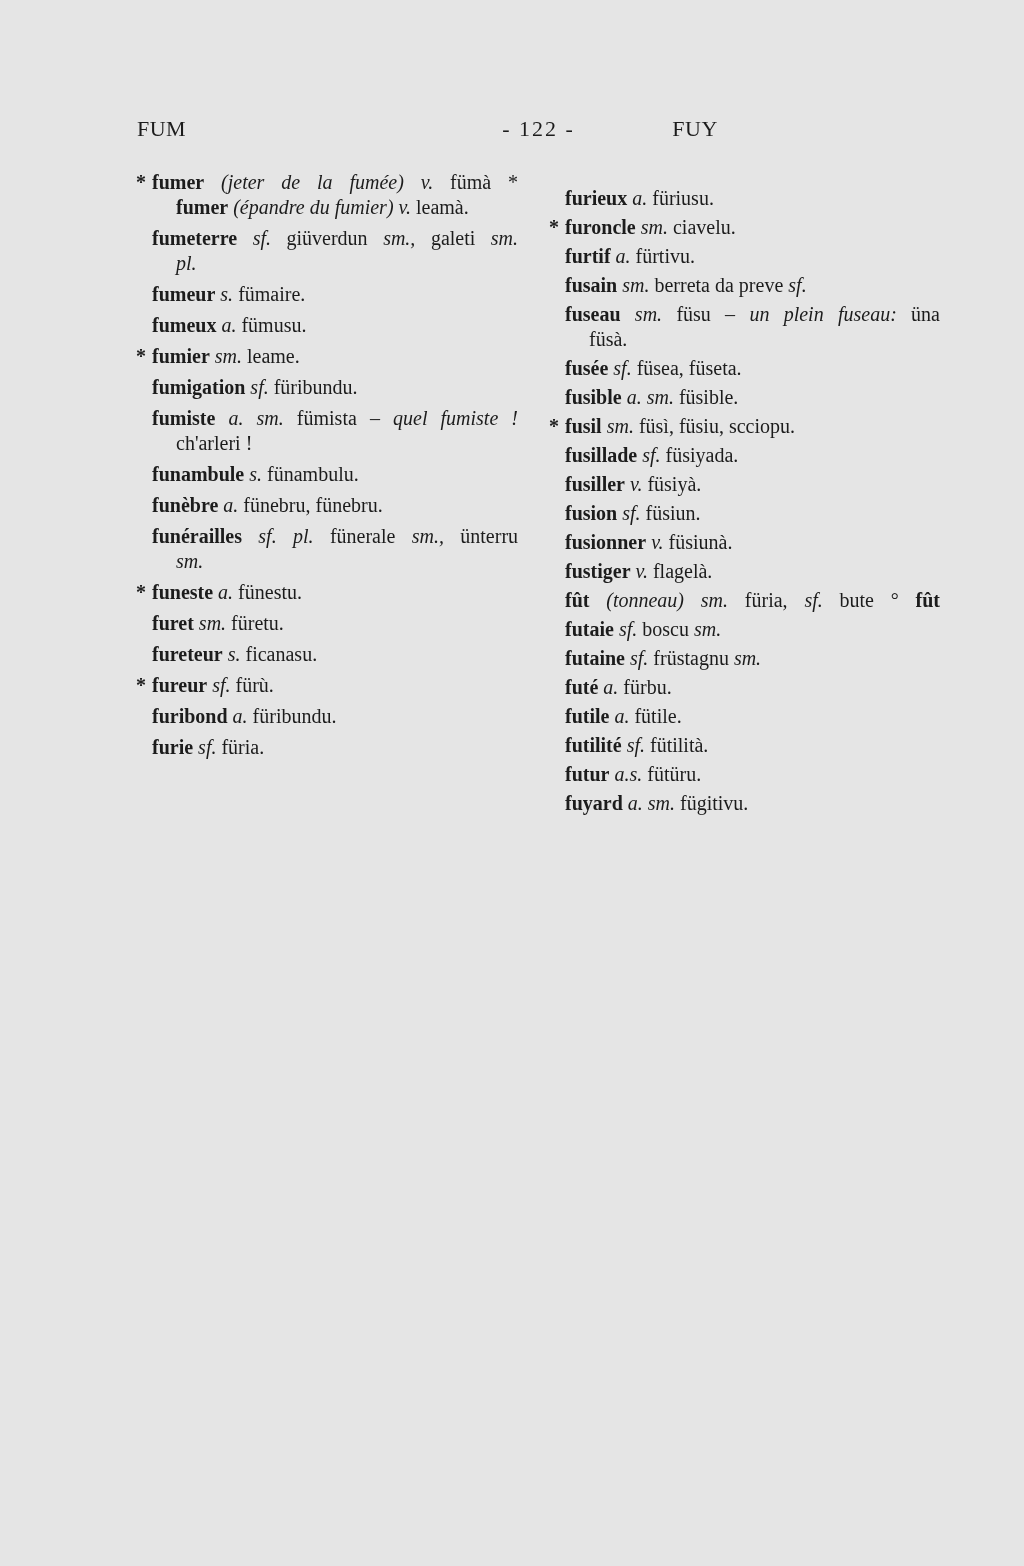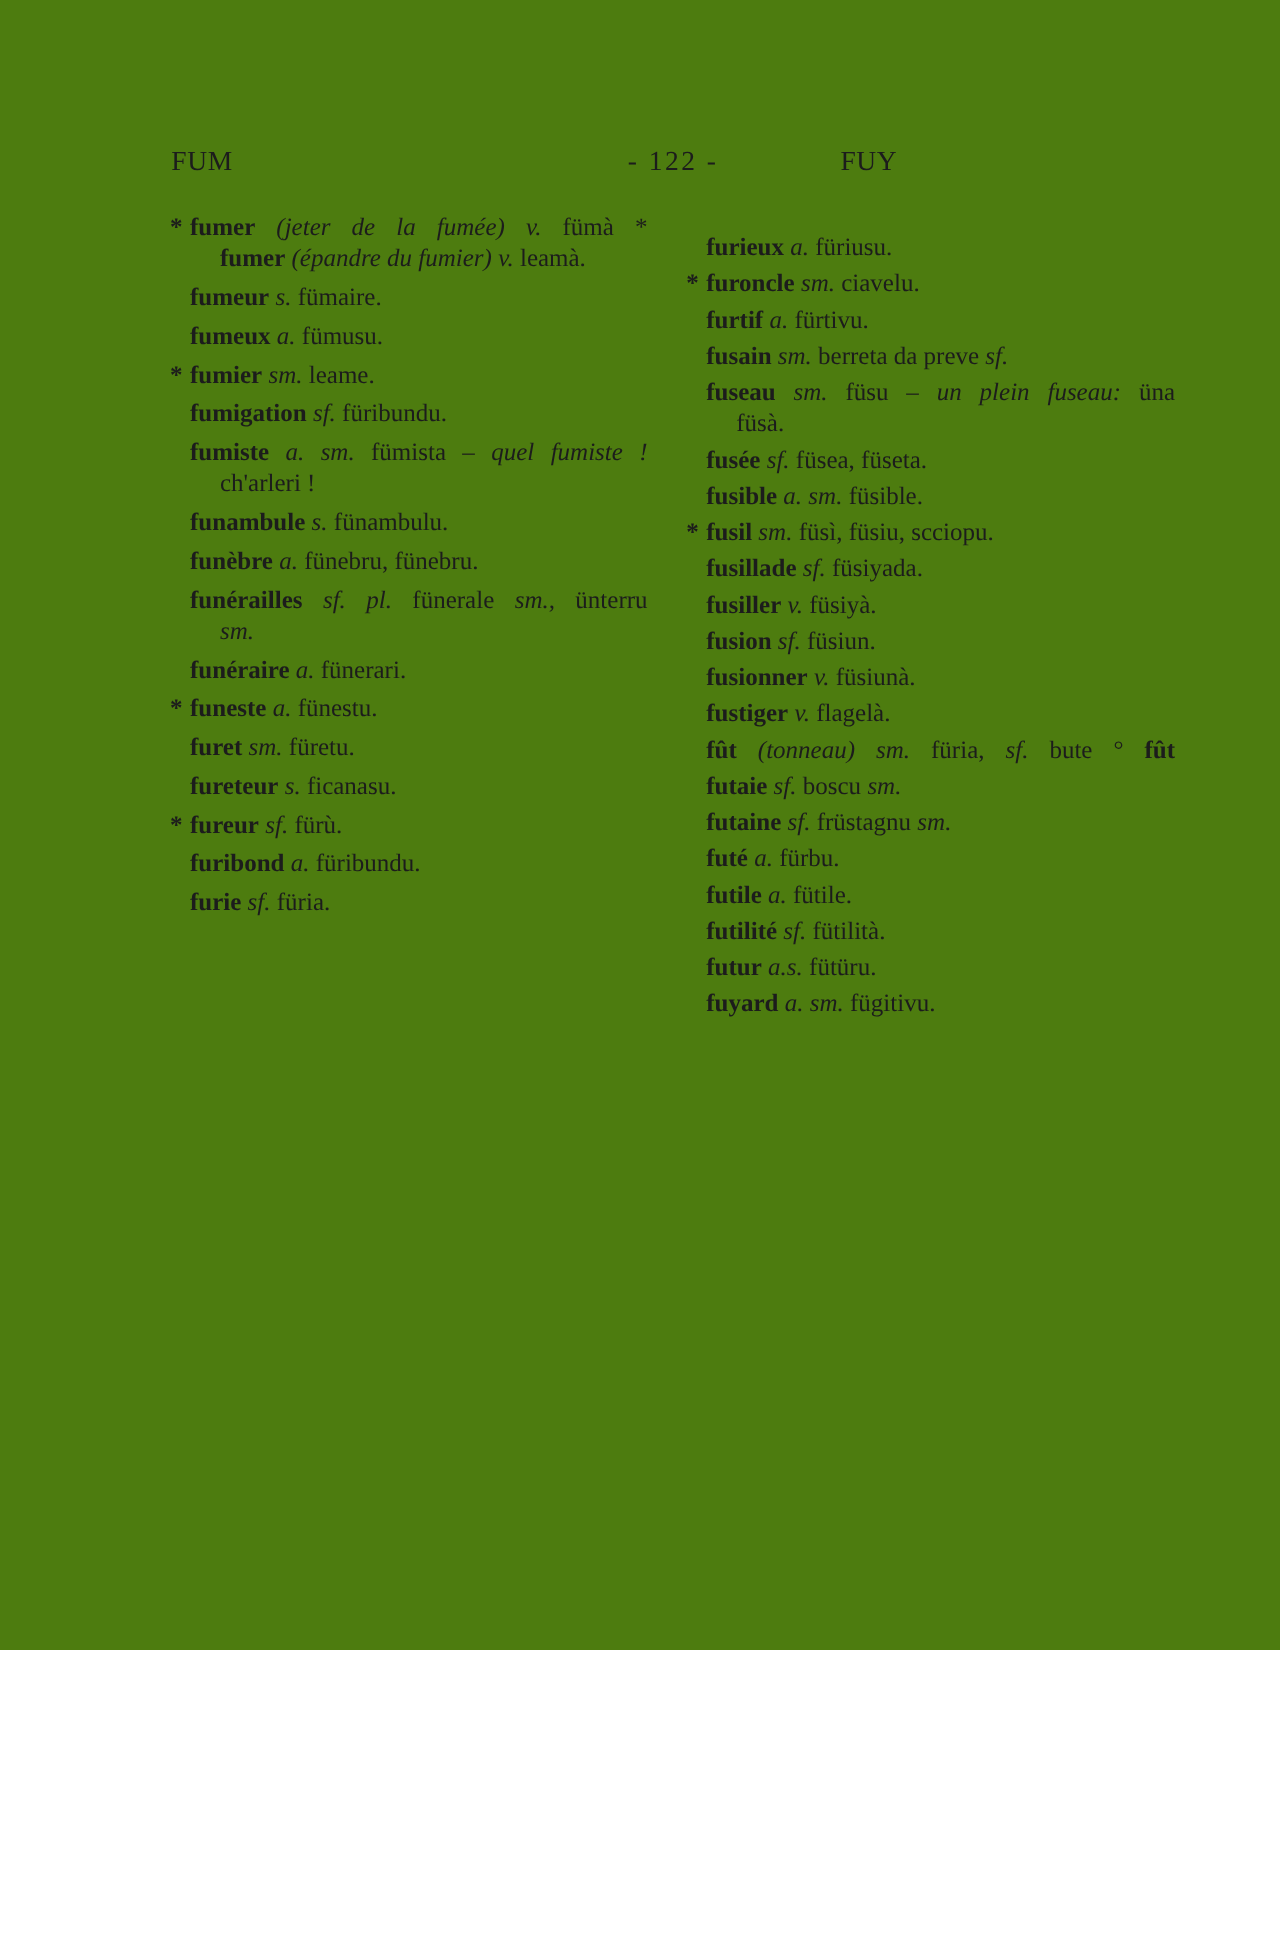--- a/index.html
+++ b/index.html
@@ -5,22 +5,22 @@
   html, body { margin: 0; padding: 0; }
   body {
     width: 1024px; height: 1566px;
     background: #ffffff;
     font-family: "Liberation Serif", "DejaVu Serif", serif;
     color: #1c1c1c;
     -webkit-font-smoothing: antialiased;
   }
   .page {
     position: relative;
-    width: 1024px; height: 1320px;
-    background: #4d7c0f;
+    width: 1024px; height: 1566px;
+    background: #e5e5e5;
     overflow: hidden;
   }
   .content {
     position: absolute;
     left: 137px; top: 116px;
     width: 803px;
   }
   .header {
     display: flex;
     align-items: baseline;
@@ -68,20 +68,24 @@
       <span class="h-right">FUY</span>
     </div>
     <div class="columns">
       <div class="col col-left">
           <div class="entry">
             <span class="star">*</span>
             <div class="line just"><span class="seg-bold">fumer</span> <span class="seg-italic">(jeter de la fumée)</span> <span class="seg-italic">v.</span> <span class="seg-roman">fümà *</span></div>
             <div class="line cont"><span class="seg-bold">fumer</span> <span class="seg-italic">(épandre du fumier)</span> <span class="seg-italic">v.</span> <span class="seg-roman">leamà.</span></div>
           </div>
           <div class="entry">
+            <div class="line just"><span class="seg-bold">fumeterre</span> <span class="seg-italic">sf.</span> <span class="seg-roman">giüverdun</span> <span class="seg-italic">sm.,</span> <span class="seg-roman">galeti</span> <span class="seg-italic">sm.</span></div>
+            <div class="line cont"><span class="seg-italic">pl.</span></div>
+          </div>
+          <div class="entry">
             <div class="line"><span class="seg-bold">fumeur</span> <span class="seg-italic">s.</span> <span class="seg-roman">fümaire.</span></div>
           </div>
           <div class="entry">
             <div class="line"><span class="seg-bold">fumeux</span> <span class="seg-italic">a.</span> <span class="seg-roman">fümusu.</span></div>
           </div>
           <div class="entry">
             <span class="star">*</span>
             <div class="line"><span class="seg-bold">fumier</span> <span class="seg-italic">sm.</span> <span class="seg-roman">leame.</span></div>
           </div>
           <div class="entry">
@@ -93,23 +97,20 @@
           </div>
           <div class="entry">
             <div class="line"><span class="seg-bold">funambule</span> <span class="seg-italic">s.</span> <span class="seg-roman">fünambulu.</span></div>
           </div>
           <div class="entry">
             <div class="line"><span class="seg-bold">funèbre</span> <span class="seg-italic">a.</span> <span class="seg-roman">fünebru, fünebru.</span></div>
           </div>
           <div class="entry">
             <div class="line just"><span class="seg-bold">funérailles</span> <span class="seg-italic">sf. pl.</span> <span class="seg-roman">fünerale</span> <span class="seg-italic">sm.,</span> <span class="seg-roman">ünterru</span></div>
             <div class="line cont"><span class="seg-italic">sm.</span></div>
-          </div>
-          <div class="entry">
-            <div class="line"><span class="seg-bold">funéraire</span> <span class="seg-italic">a.</span> <span class="seg-roman">fünerari.</span></div>
           </div>
           <div class="entry">
             <span class="star">*</span>
             <div class="line"><span class="seg-bold">funeste</span> <span class="seg-italic">a.</span> <span class="seg-roman">fünestu.</span></div>
           </div>
           <div class="entry">
             <div class="line"><span class="seg-bold">furet</span> <span class="seg-italic">sm.</span> <span class="seg-roman">füretu.</span></div>
           </div>
           <div class="entry">
             <div class="line"><span class="seg-bold">fureteur</span> <span class="seg-italic">s.</span> <span class="seg-roman">ficanasu.</span></div>

